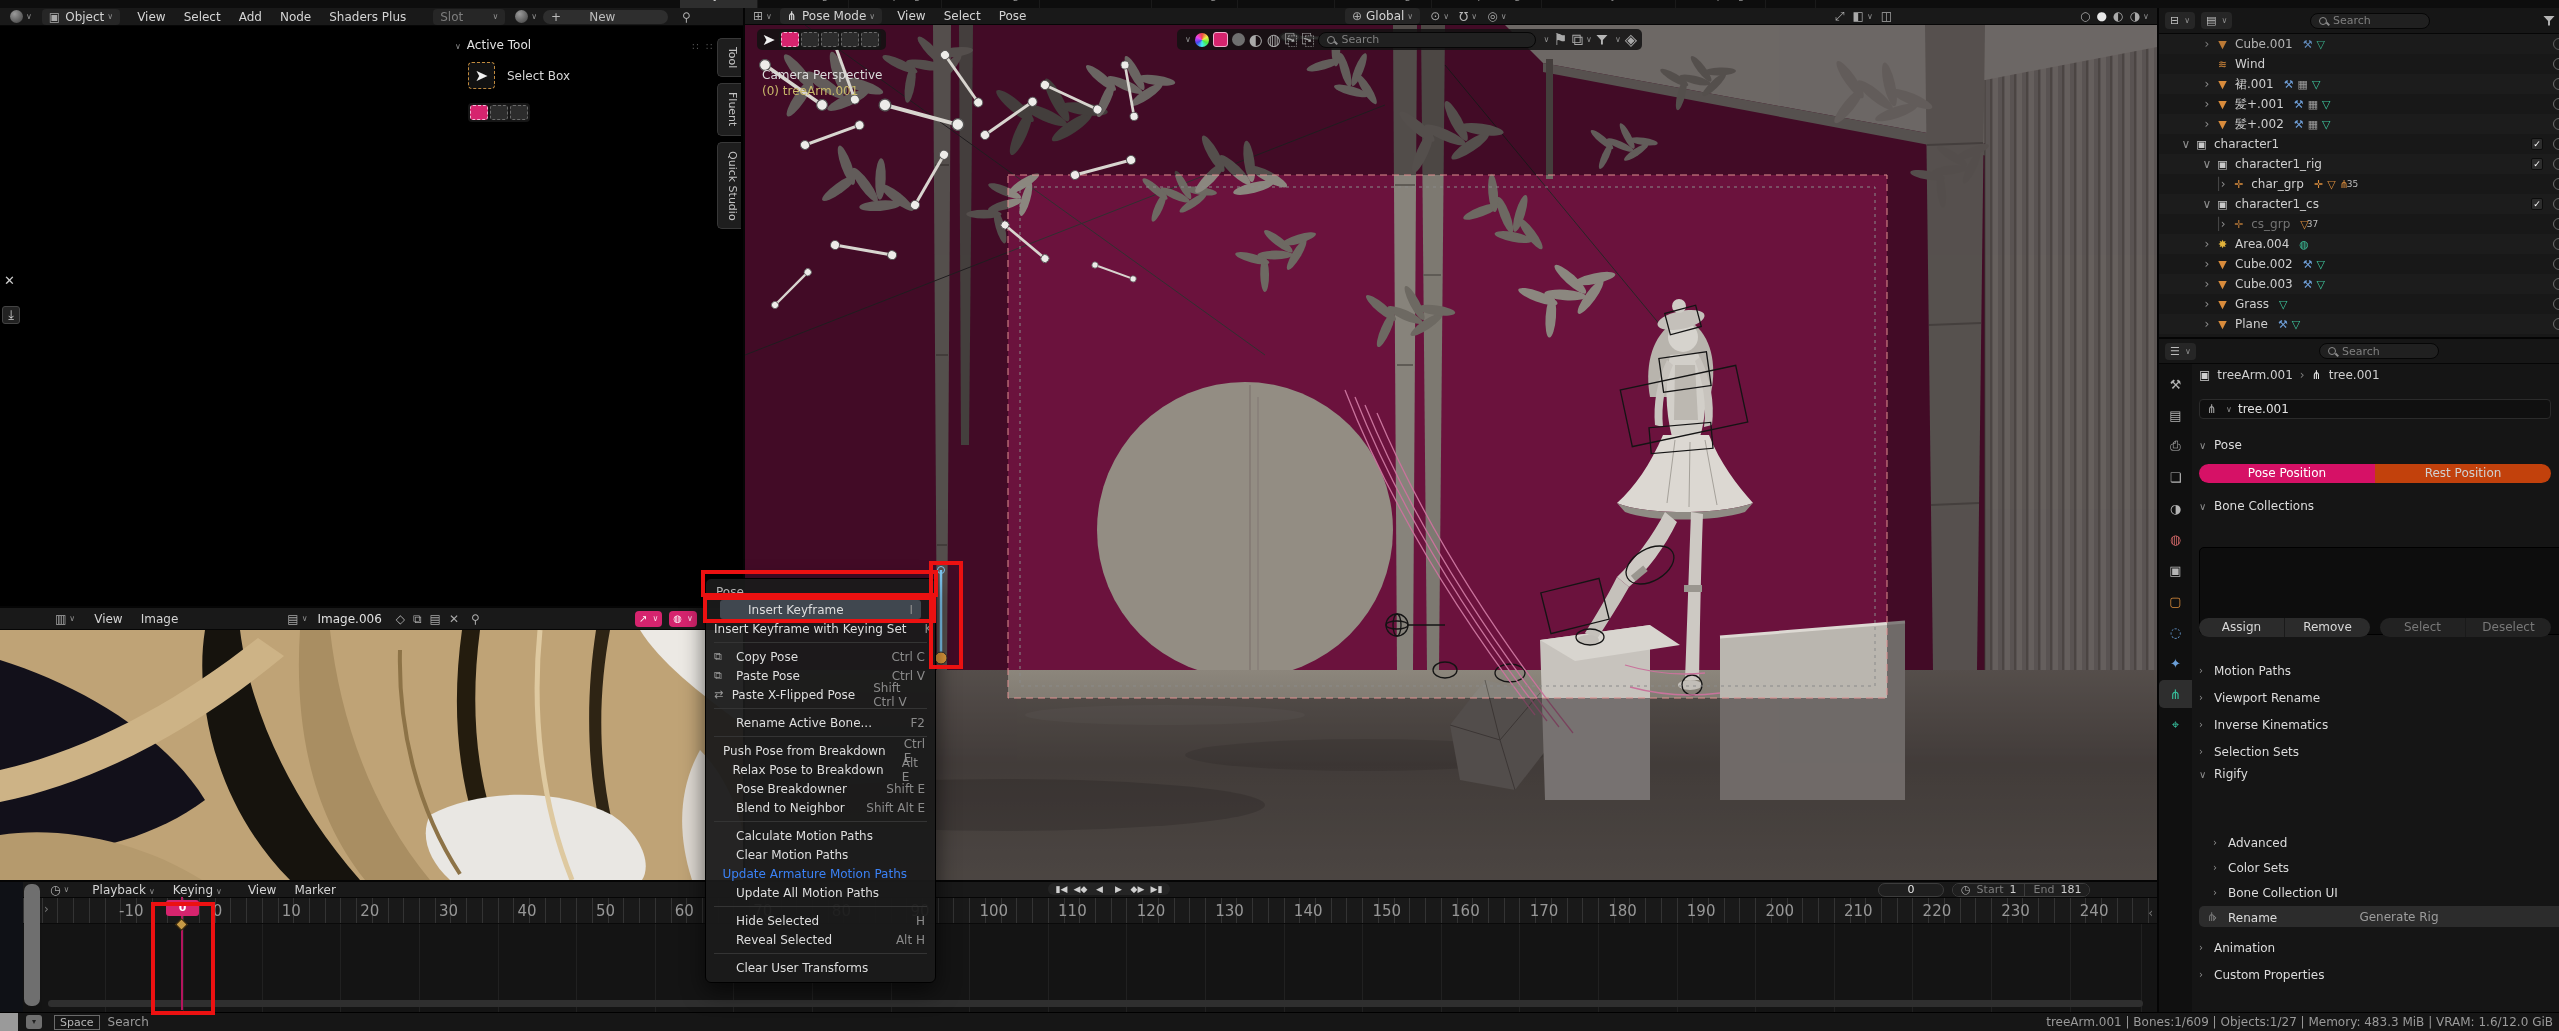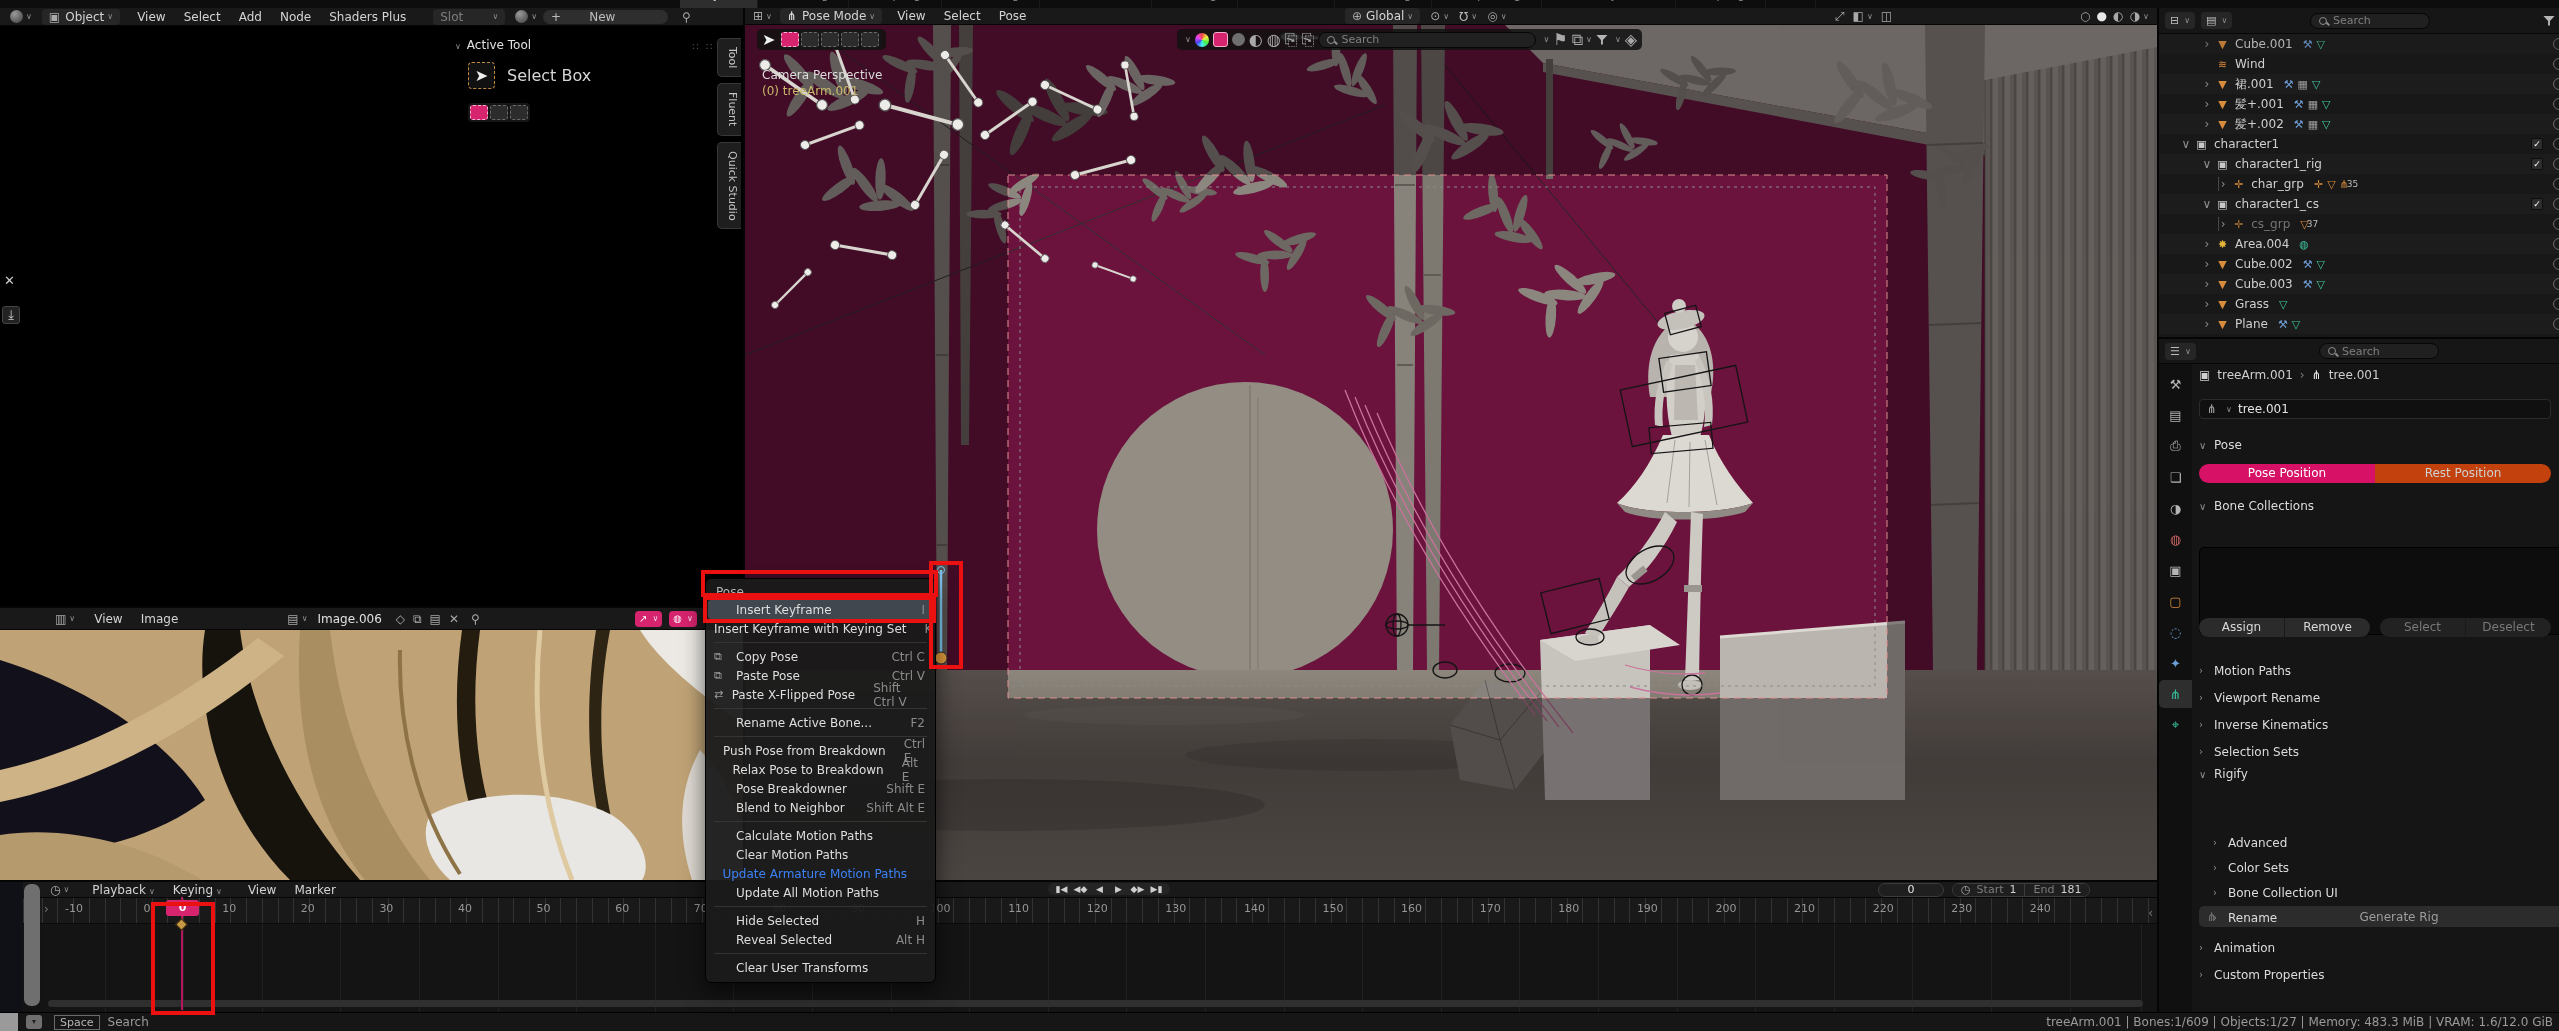--- a/index.html
+++ b/index.html
@@ -52,42 +52,42 @@
   .vp-overlay-text { position:absolute; z-index:4; font-size:12px; }
   .magnet { display:inline-block; transform:rotate(180deg); color:#b5b5b5; }
 
   
   #ctxmenu { position:absolute; left:705px; top:578px; width:231px; z-index:40; background:#1a1a1aF2; border:1px solid #000; border-radius:6px; box-shadow:0 8px 22px rgba(0,0,0,.6); padding:4px 0 5px; font-size:12px; }
   #ctxmenu .title { color:#b4b4b4; padding:2px 10px 3px; height:17px; }
   .mi { display:flex; align-items:center; height:19px; padding:0 10px 0 8px; color:#dedede; }
   .mi .mic { width:22px; color:#9a9a9a; font-size:11px; }
   .mi .mil { flex:1; white-space:nowrap; }
   .mi .mik { color:#8b8b8b; margin-left:18px; }
-  .mi.highlighted { background:#40474f; border-radius:3px; margin:0 2px; padding:0 8px 0 6px; }
+  .mi.highlighted { background:#40474f; border-radius:3px; margin:0 14px; padding:0 8px 0 6px; }
   .mi.disabled .mil { color:#3b82f6; }
   .mi.sep { height:9px; padding:0; margin:0 8px; border-bottom:1px solid #343434; transform:translateY(-4px); }
 
   
   #imageed { left:0; top:608px; width:743px; height:272px; background:#101010; }
   #imageed .hdr { height:22px; }
   .pinkbtn { display:inline-flex; align-items:center; background:#d6246e; border-radius:4px; height:16px; padding:0 4px; color:#fff; font-size:10px; gap:2px; }
 
   
   #timeline { left:0; top:882px; width:2157px; height:130px; background:#131313; }
   #timeline .hdr { height:16px; position:relative; }
   .playgrp { position:absolute; left:1048px; top:1px; display:flex; background:#242424; border-radius:8px; padding:1px 4px; }
   .pbtn { width:19px; text-align:center; font-size:9px; color:#cfcfcf; }
   .framefield { position:absolute; left:1878px; top:1px; width:66px; height:14px; background:#1f1f1f; border:1px solid #3c3c3c; border-radius:7px; text-align:center; font-size:11px; line-height:12px; color:#e8e8e8; }
   .rangegrp { position:absolute; left:1952px; top:1px; display:flex; height:14px; border-radius:7px; overflow:hidden; border:1px solid #3c3c3c; }
   .rangegrp .seg { background:#1f1f1f; font-size:11px; line-height:12px; padding:0 8px; color:#cfcfcf; display:flex; gap:6px; align-items:center; }
   .rangegrp .seg + .seg { border-left:1px solid #3c3c3c; }
   #ruler { position:absolute; left:0; top:16px; width:2157px; height:26px; background:#191919; border-bottom:1px solid #0a0a0a;
      background-image:repeating-linear-gradient(90deg,#333 0 1px,transparent 1px 15.72px); background-position:26px bottom; }
   #ruler .ticks { position:absolute; left:65px; top:4px; display:flex; }
-  #ruler .tick { width:78.6px; text-align:left; font-size:11px; color:#979797; }
+  #ruler .tick { width:78.6px; text-align:right; font-size:15px; color:#979797; }
   #track { position:absolute; left:42px; top:42px; right:0; bottom:0; background:#141414;
      background-image:repeating-linear-gradient(90deg,#212121 0 1px,transparent 1px 78.6px); background-position:-16px 0; }
   .leftstrip { position:absolute; left:0; top:0; width:23px; height:130px; background:#0f1116; }
   .vscroll { position:absolute; left:24px; top:2px; width:16px; height:122px; background:#6f6f6f; border-radius:7px; }
   .hscroll { position:absolute; left:48px; top:118px; width:2095px; height:7px; background:#2f2f2f; border-radius:4px; }
   .playhead-line { position:absolute; left:181px; top:15px; width:2px; height:113px; background:#b3155e; }
   .playhead-badge { position:absolute; left:166px; top:18px; width:33px; height:16px; background:#d6246e; border-radius:3px; color:#fff; font-size:11px; font-weight:bold; text-align:center; line-height:16px; }
   .playhead-key { position:absolute; left:177px; top:38px; width:9px; height:9px; background:#c69a45; border:1px solid #201505; transform:rotate(45deg); }
   .tl-expander { position:absolute; left:44px; top:20px; color:#777; font-size:12px; }
 
@@ -216,21 +216,21 @@
       <span class="icon" style="margin-left:14px">⚲</span>
     </div>
 
     <div id="atool">
       <div style="display:flex;align-items:flex-end;justify-content:space-between">
         <span class="ptitle"><span class="caret" style="margin-right:6px">∨</span><span>Active Tool</span></span>
         <span class="grip">∷ ∷</span>
       </div>
       <div style="display:flex;align-items:center;gap:12px;margin:10px 0 0 16px">
         <span class="toolbox">➤</span>
-        <span style="font-size:16px">Select Box</span>
+        <span style="font-size:12px">Select Box</span>
       </div>
       <div class="selmode" style="margin:14px 0 0 16px">
         <span class="sq active"></span>
         <span class="sq"></span>
         <span class="sq"></span>
       </div>
     </div>
     <div class="vtabs">
 
     <span class="vtab">Tool</span>

